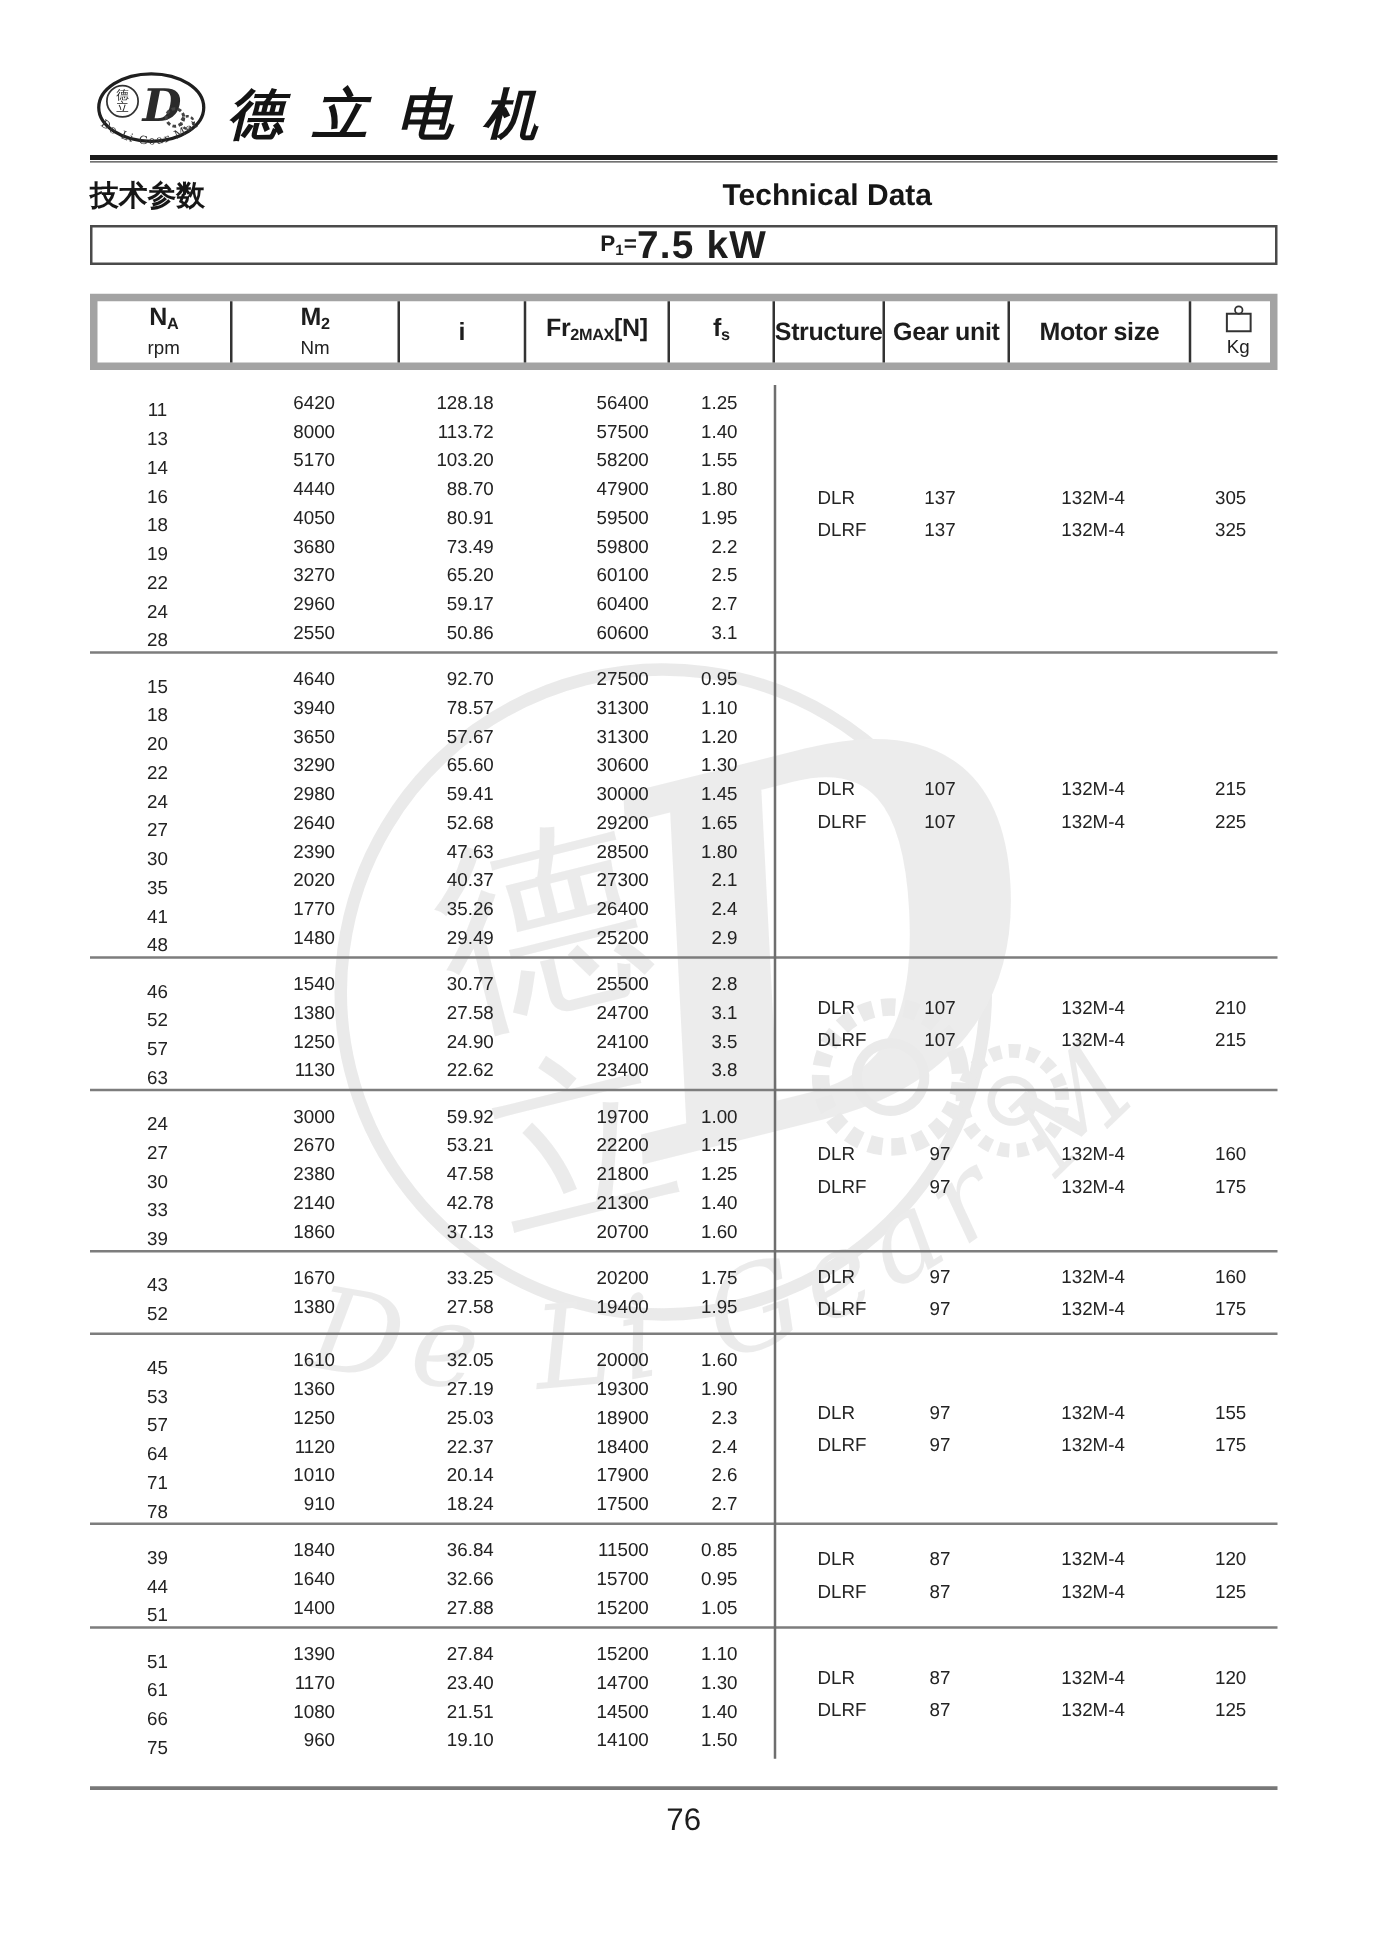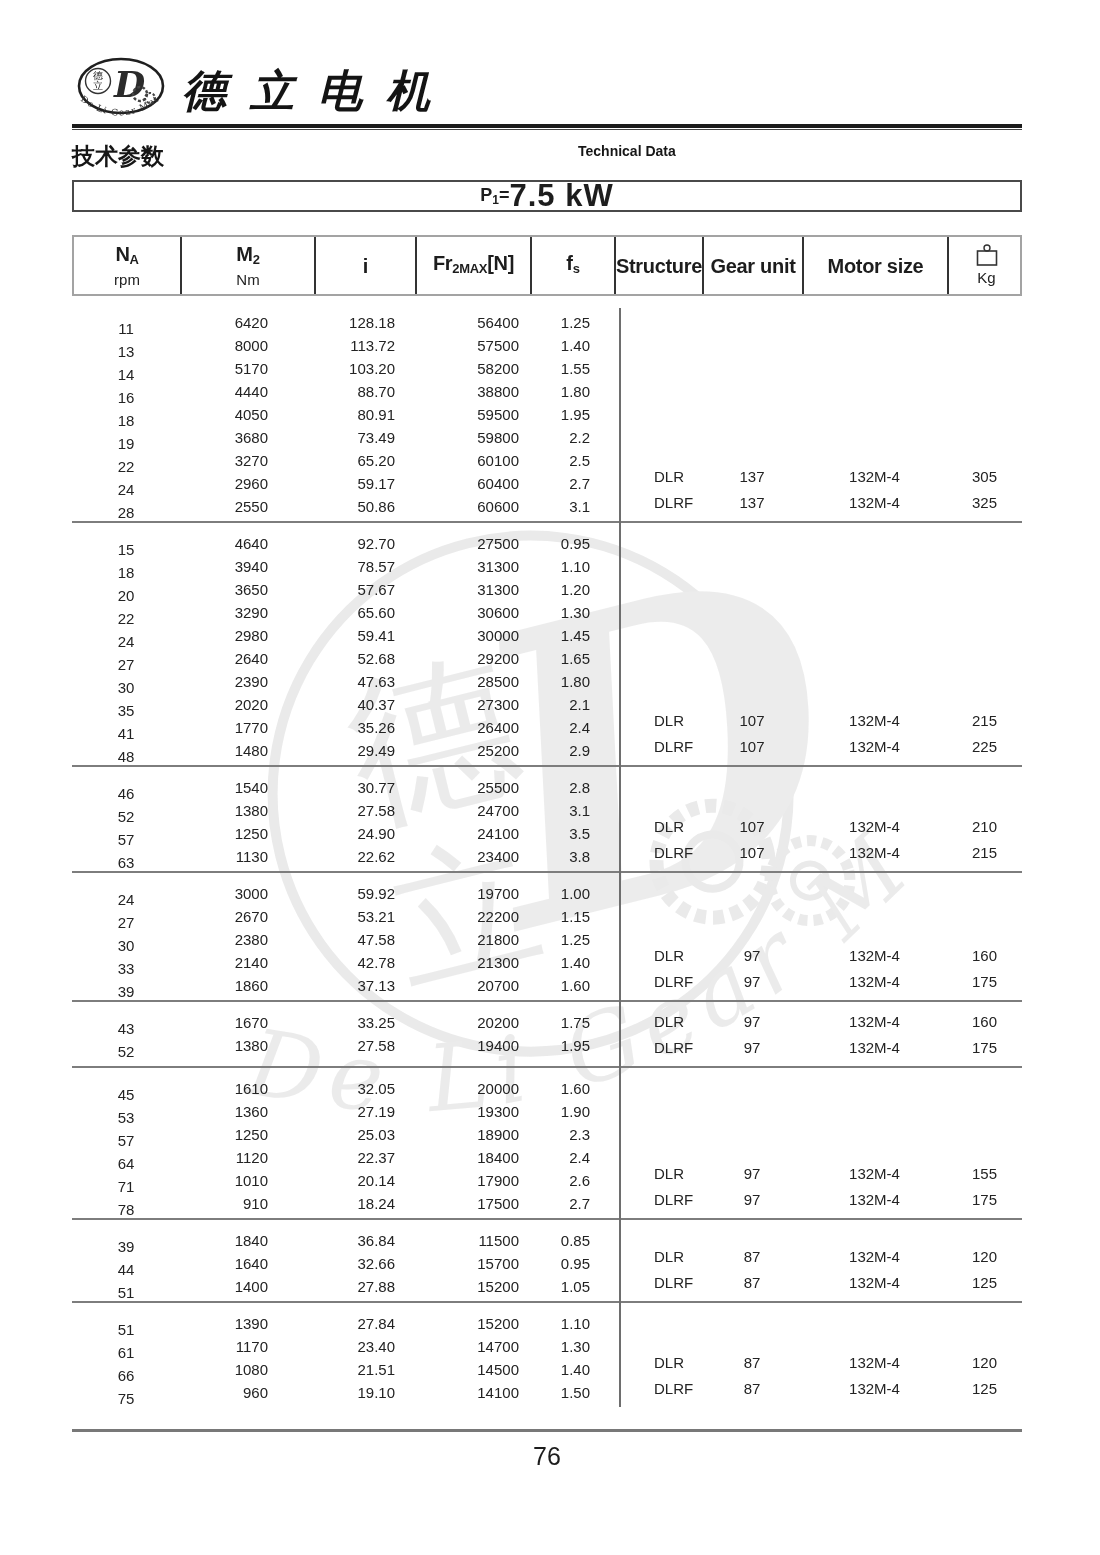--- a/index.html
+++ b/index.html
@@ -12,53 +12,53 @@
 
   
   .logo { position:absolute; left:74px; top:54px; z-index:2; }
   .brand-name { position:absolute; left:182px; top:62px; z-index:2;
     font-family:Liberation Sans, sans-serif; font-style:italic; font-weight:bold;
     font-size:44px; letter-spacing:24px; color:#141414; white-space:nowrap; }
   .brand-rule { position:absolute; left:72px; top:124px; width:950px; height:6px;
     border-top:4px solid #1b1b1b; border-bottom:1px solid #444; z-index:2; }
   .section-row { position:absolute; left:72px; top:141px; width:950px; height:30px; z-index:2; }
   .section-cn { position:absolute; left:0; top:0; font-size:23px; font-weight:bold; color:#161616; }
-  .section-en { position:absolute; left:506px; top:2px; font-size:14px; font-weight:bold; color:#161616; }
+  .section-en { position:absolute; left:506px; top:2px; font-size:24px; font-weight:bold; color:#161616; }
 
   .power-box { position:absolute; left:72px; top:180px; width:950px; height:32px; z-index:2;
     border:2px solid #4a4a4a; display:flex; align-items:center; justify-content:center; background:transparent; }
   .power-small { font-size:18px; font-weight:bold; }
   .power-small sub { font-size:12px; font-weight:bold; vertical-align:-3px; }
   .power-big { font-size:31px; font-weight:bold; letter-spacing:1px; }
 
   
   .thead { position:absolute; left:72px; top:235px; width:950px; height:61px; z-index:2;
     display:grid; grid-template-columns:108px 134px 101px 115px 84px 88px 100px 145px 75px;
-    border:2px solid #a3a3a3; background:transparent; }
+    border:6px solid #a3a3a3; background:transparent; }
   .th { border-right:2px solid #333; display:flex; flex-direction:column; align-items:center; justify-content:center; }
   .th:last-child { border-right:none; }
   .th-main { font-size:20px; font-weight:bold; white-space:nowrap; letter-spacing:-0.3px; line-height:22px; }
   .th-main sub { font-size:13px; font-weight:bold; vertical-align:-3px; }
   .th-unit { font-size:15px; line-height:18px; color:#222; }
   .kg-icon { display:block; margin-bottom:1px; }
 
   
   .data-area { position:absolute; left:72px; top:302px; width:950px; z-index:1; }
   .vline { position:absolute; left:547px; top:6px; bottom:0; width:2px; background:#6e6e6e; }
   .block { display:flex; padding:6px 0; }
   .block-sep { height:2px; background:#7d7d7d; }
   .rows { width:542px; }
   .row { display:grid; grid-template-columns:108px 134px 101px 115px 84px; height:23px; align-items:center; }
   .cell { font-size:15px; color:#232323; white-space:nowrap; }
   .c1 { text-align:center;margin-top:12px; }
   .c2 { text-align:right; padding-right:46px; }
   .c3 { text-align:right; padding-right:20px; }
   .c4 { text-align:right; padding-right:11px; }
   .c5 { text-align:right; padding-right:24px; }
-  .struct { flex:1; display:flex; flex-direction:column; justify-content:flex-end; }
+  .struct { flex:1; display:flex; flex-direction:column; justify-content:center; }
   .srow { display:grid; grid-template-columns:88px 100px 145px 75px; height:26px; align-items:center; }
   .scell { font-size:15px; color:#232323; white-space:nowrap; }
   .s1 { padding-left:40px; }
   .s2,.s3,.s4 { text-align:center; }
 
   
   .bottom-rule { position:absolute; left:72px; top:1429px; width:950px; height:3px; background:#787878; z-index:2; }
   .page-num { position:absolute; left:72px; top:1442px; width:950px; text-align:center;
     font-size:25px; color:#1d1d1d; z-index:2; }
 </style>
@@ -169,21 +169,21 @@
             <div class="cell c1">14</div>
             <div class="cell c2">5170</div>
             <div class="cell c3">103.20</div>
             <div class="cell c4">58200</div>
             <div class="cell c5">1.55</div>
           </div>
           <div class="row">
             <div class="cell c1">16</div>
             <div class="cell c2">4440</div>
             <div class="cell c3">88.70</div>
-            <div class="cell c4">38800</div>
+            <div class="cell c4">47900</div>
             <div class="cell c5">1.80</div>
           </div>
           <div class="row">
             <div class="cell c1">18</div>
             <div class="cell c2">4050</div>
             <div class="cell c3">80.91</div>
             <div class="cell c4">59500</div>
             <div class="cell c5">1.95</div>
           </div>
           <div class="row">

